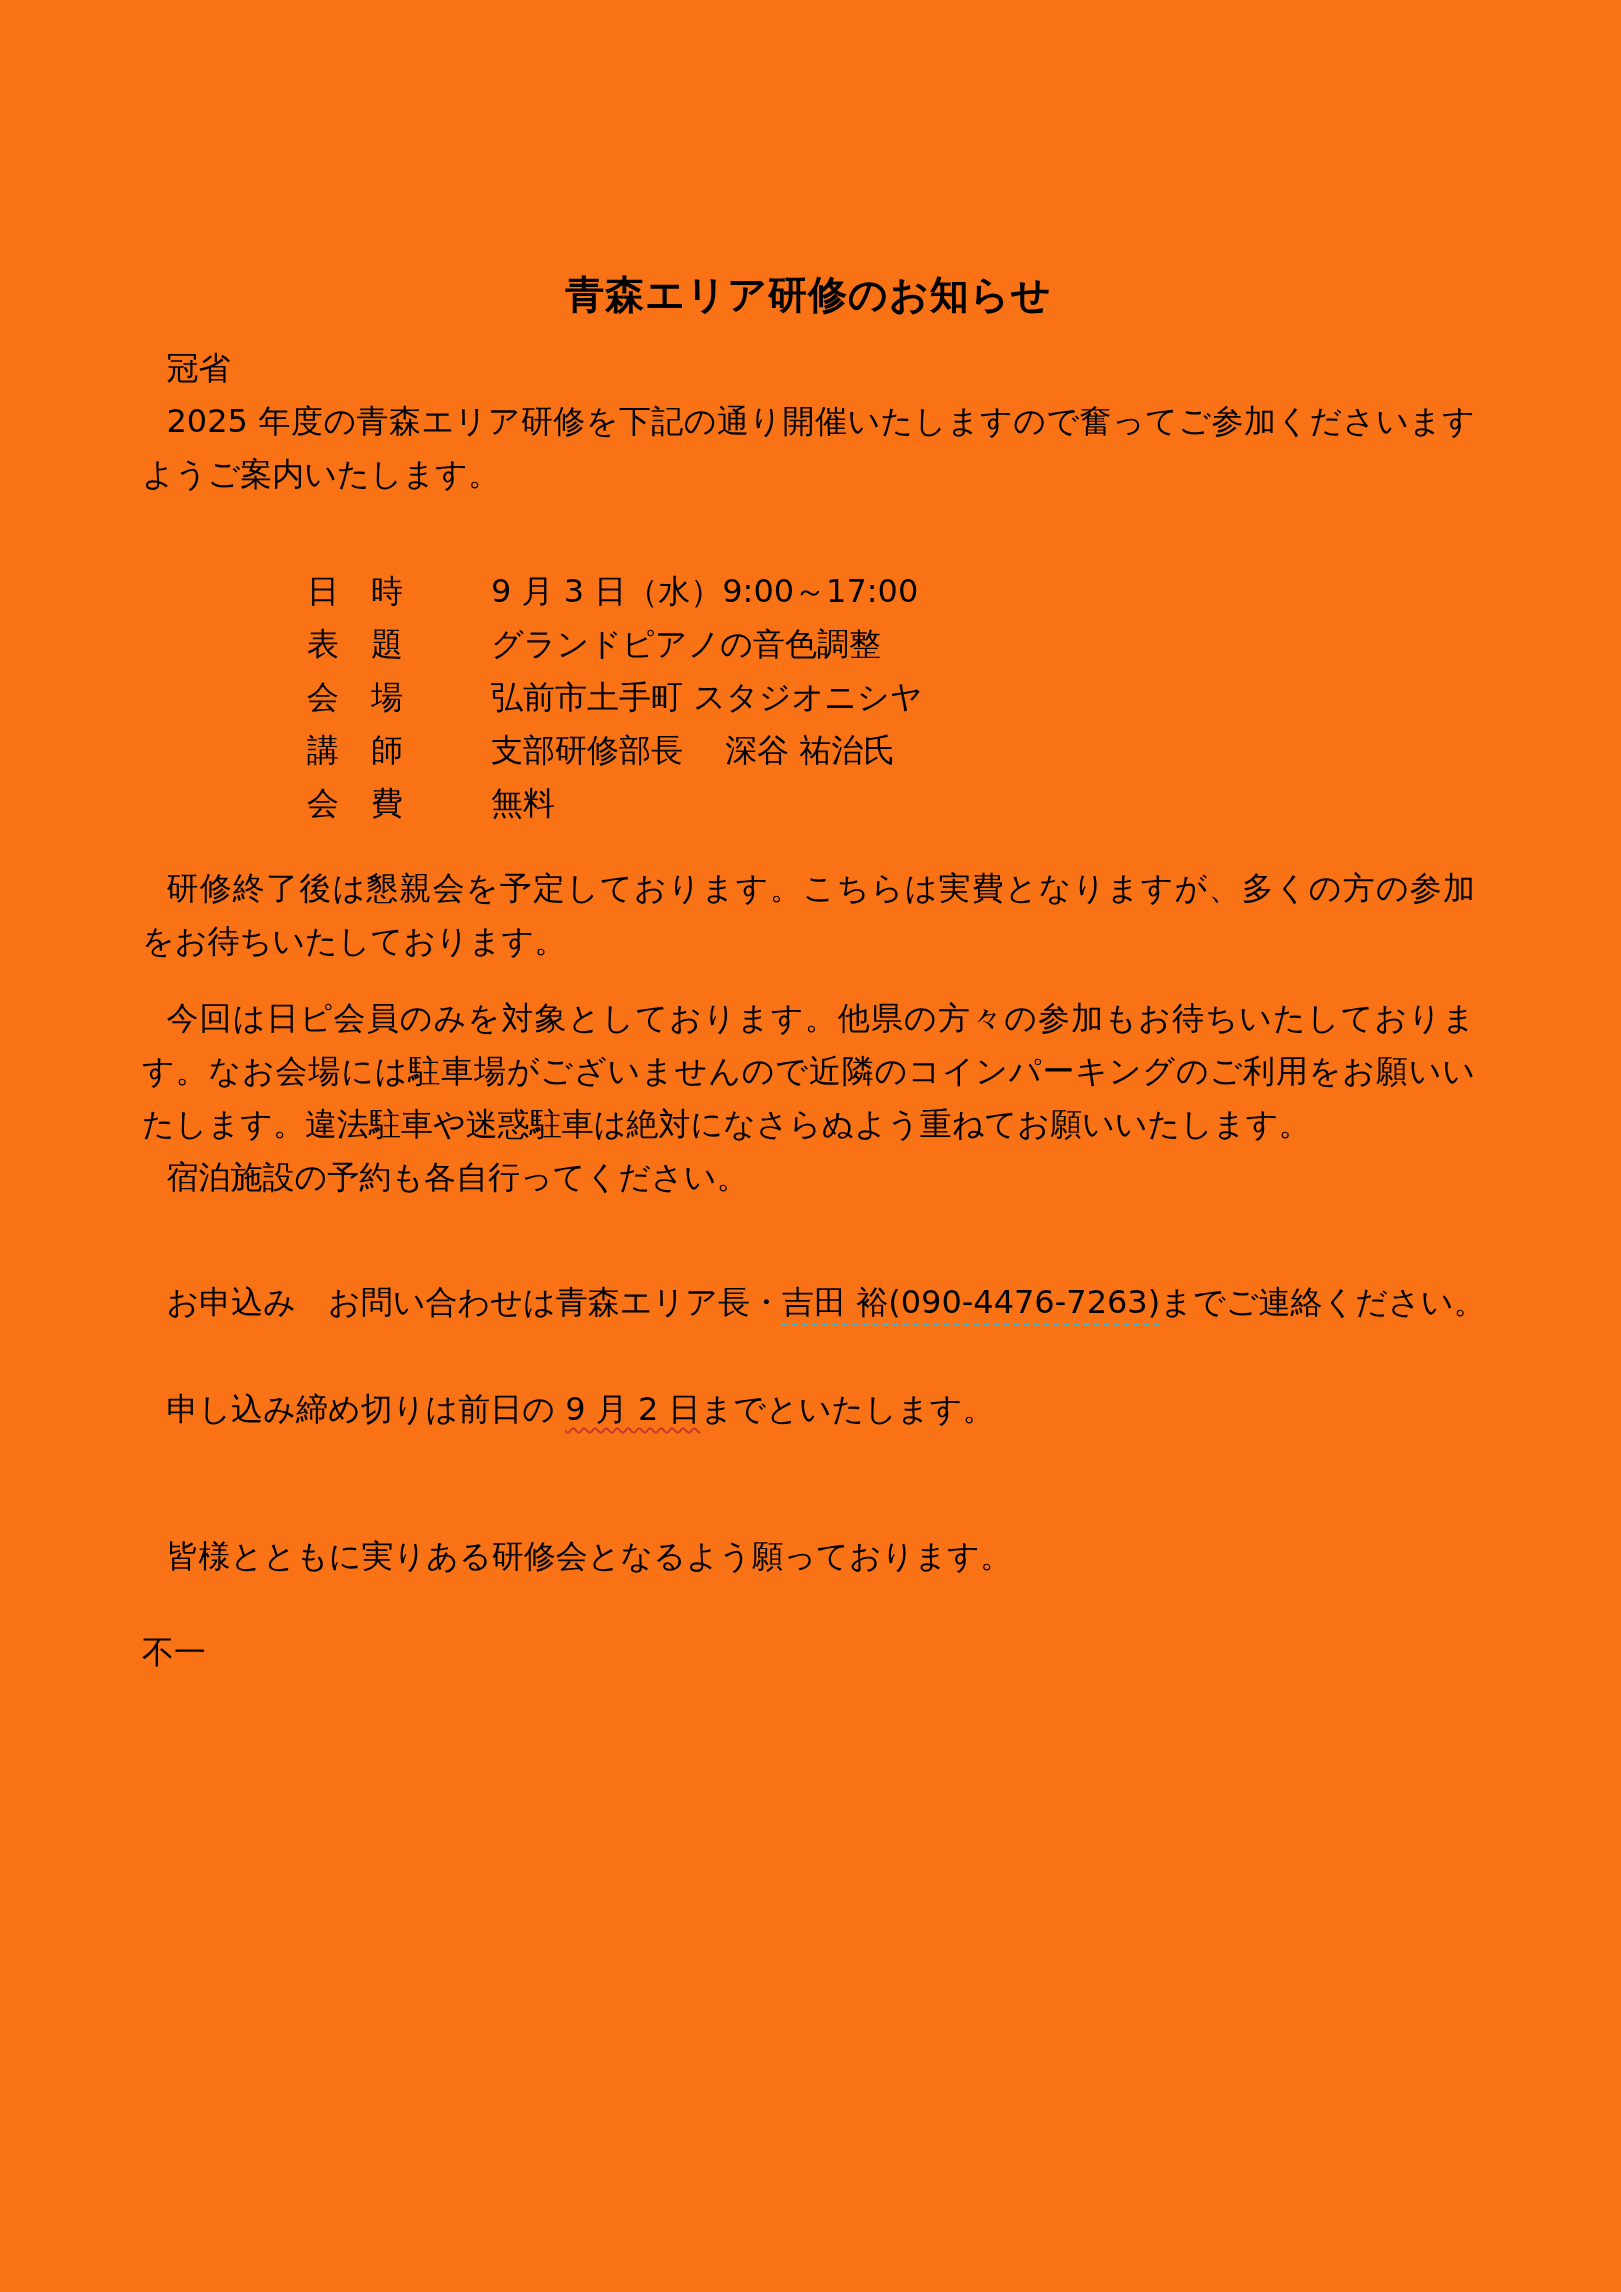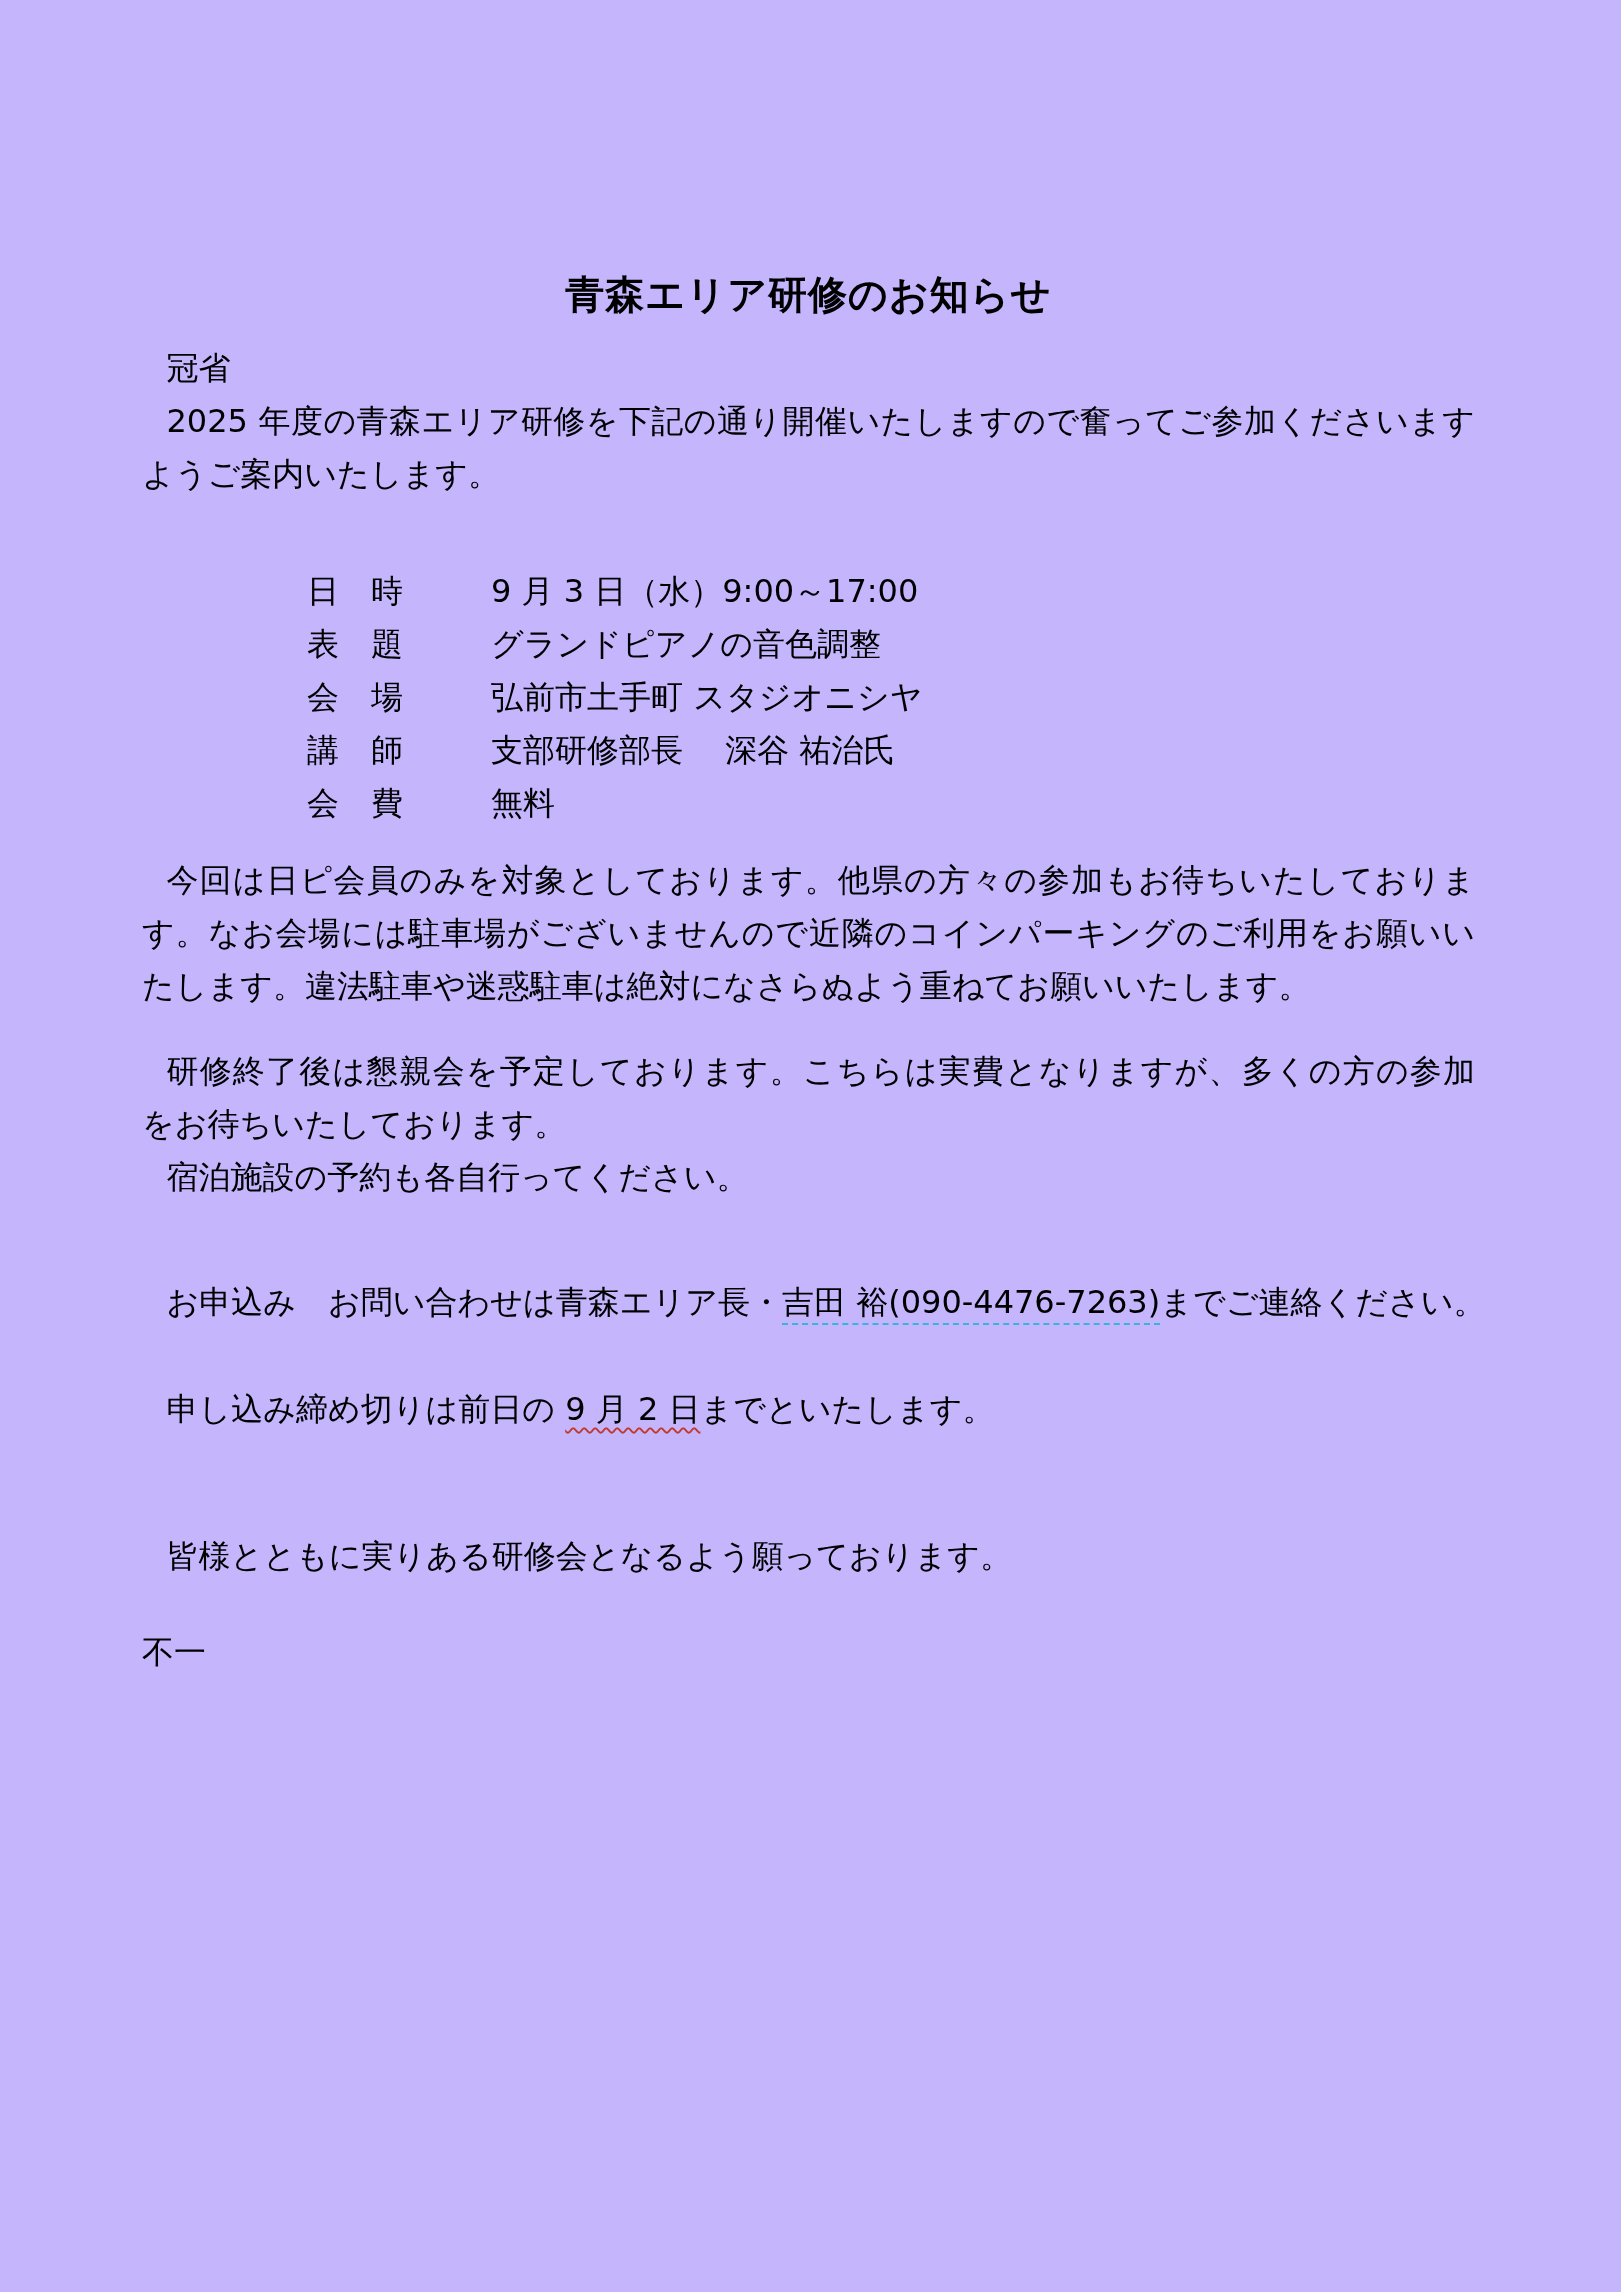--- a/index.html
+++ b/index.html
@@ -1,20 +1,20 @@
 <!DOCTYPE html>
 <html><head>
 <meta charset="utf-8">
 <style>
   * { margin:0; padding:0; box-sizing:border-box; }
   html,body { background:#ffffff; }
   .page {
     position:relative;
     width:1621px; height:2293px;
-    background:#c4b5fd; color:#000000;
+    background:#f97316; color:#000000;
     font-family:"DejaVu Sans", sans-serif;
     font-size:32px;
     padding:267px 146px 0 142px;
     overflow:hidden;
   }
   .title {
     font-size:39px; font-weight:bold; text-align:center;
     line-height:55px; letter-spacing:1px; margin-bottom:19.6px;
   }
   .line { line-height:53px; white-space:nowrap; }
@@ -72,29 +72,29 @@
     <div class="detail-row">
       <span class="detail-label">講　師</span>
       <span class="detail-value">支部研修部長　 深谷 祐治氏</span>
     </div>
     <div class="detail-row">
       <span class="detail-label">会　費</span>
       <span class="detail-value">無料</span>
     </div>
   </div>
 
+  <div class="para mt-social">
+    <div class="line indent fill">研修終了後は懇親会を予定しております。こちらは実費となりますが、多くの方の参加</div>
+    <div class="line">をお待ちいたしております。</div>
+  </div>
+
   <div class="para mt-members">
     <div class="line indent fill">今回は日ピ会員のみを対象としております。他県の方々の参加もお待ちいたしておりま</div>
     <div class="line fill">す。なお会場には駐車場がございませんので近隣のコインパーキングのご利用をお願いい</div>
     <div class="line">たします。違法駐車や迷惑駐車は絶対になさらぬよう重ねてお願いいたします。</div>
-  </div>
-
-  <div class="para mt-social">
-    <div class="line indent fill">研修終了後は懇親会を予定しております。こちらは実費となりますが、多くの方の参加</div>
-    <div class="line">をお待ちいたしております。</div>
   </div>
 
   <div class="line indent mt-lodging">宿泊施設の予約も各自行ってください。</div>
 
   <div class="line indent mt-contact">
     <span>お申込み　お問い合わせは青森エリア長・</span><span class="contact-underline">吉田 裕(090-4476-7263)</span><span>までご連絡ください。</span>
   </div>
 
   <div class="line indent mt-deadline">
     <span>申し込み締め切りは前日の </span><span class="squiggle">9 月 2 日</span><span>までといたします。</span>

